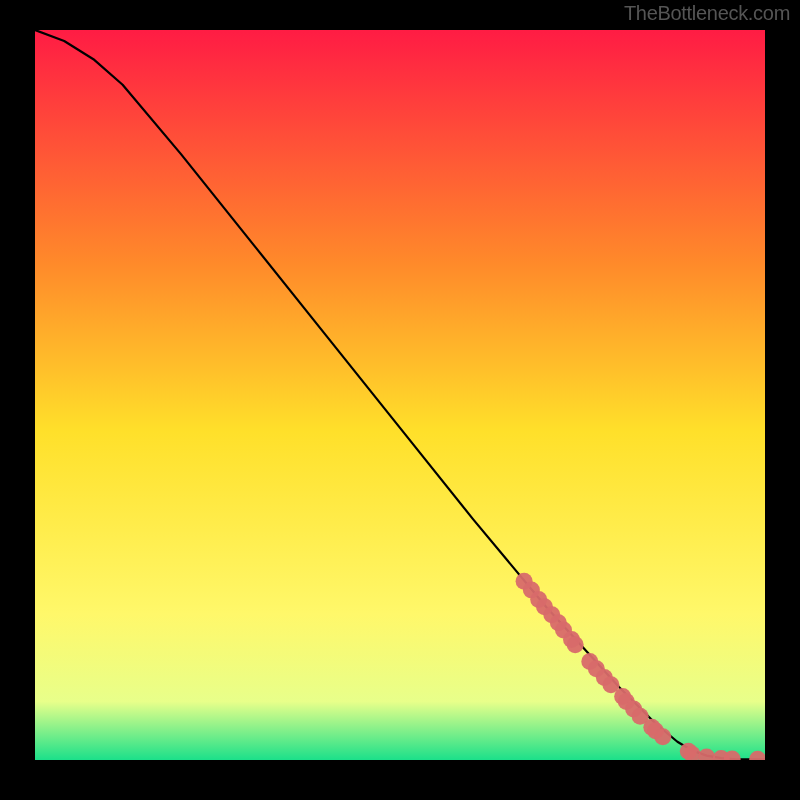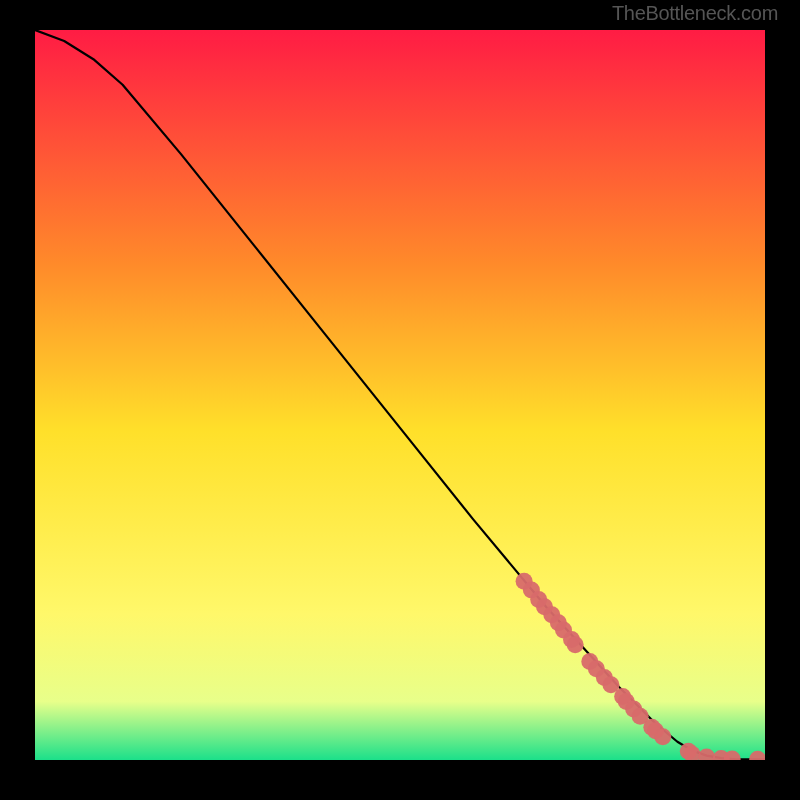--- a/index.html
+++ b/index.html
@@ -13,21 +13,21 @@
   }
   .frame {
     position: relative;
     width: 800px;
     height: 800px;
     background: #000;
   }
   .watermark {
     position: absolute;
     top: 2px;
-    right: 22px;
+    right: 10px;
     color: #555;
     font-size: 20px;
     font-weight: 500;
     letter-spacing: -0.3px;
     z-index: 5;
   }
   .plot {
     position: absolute;
     left: 35px;
     top: 30px;

